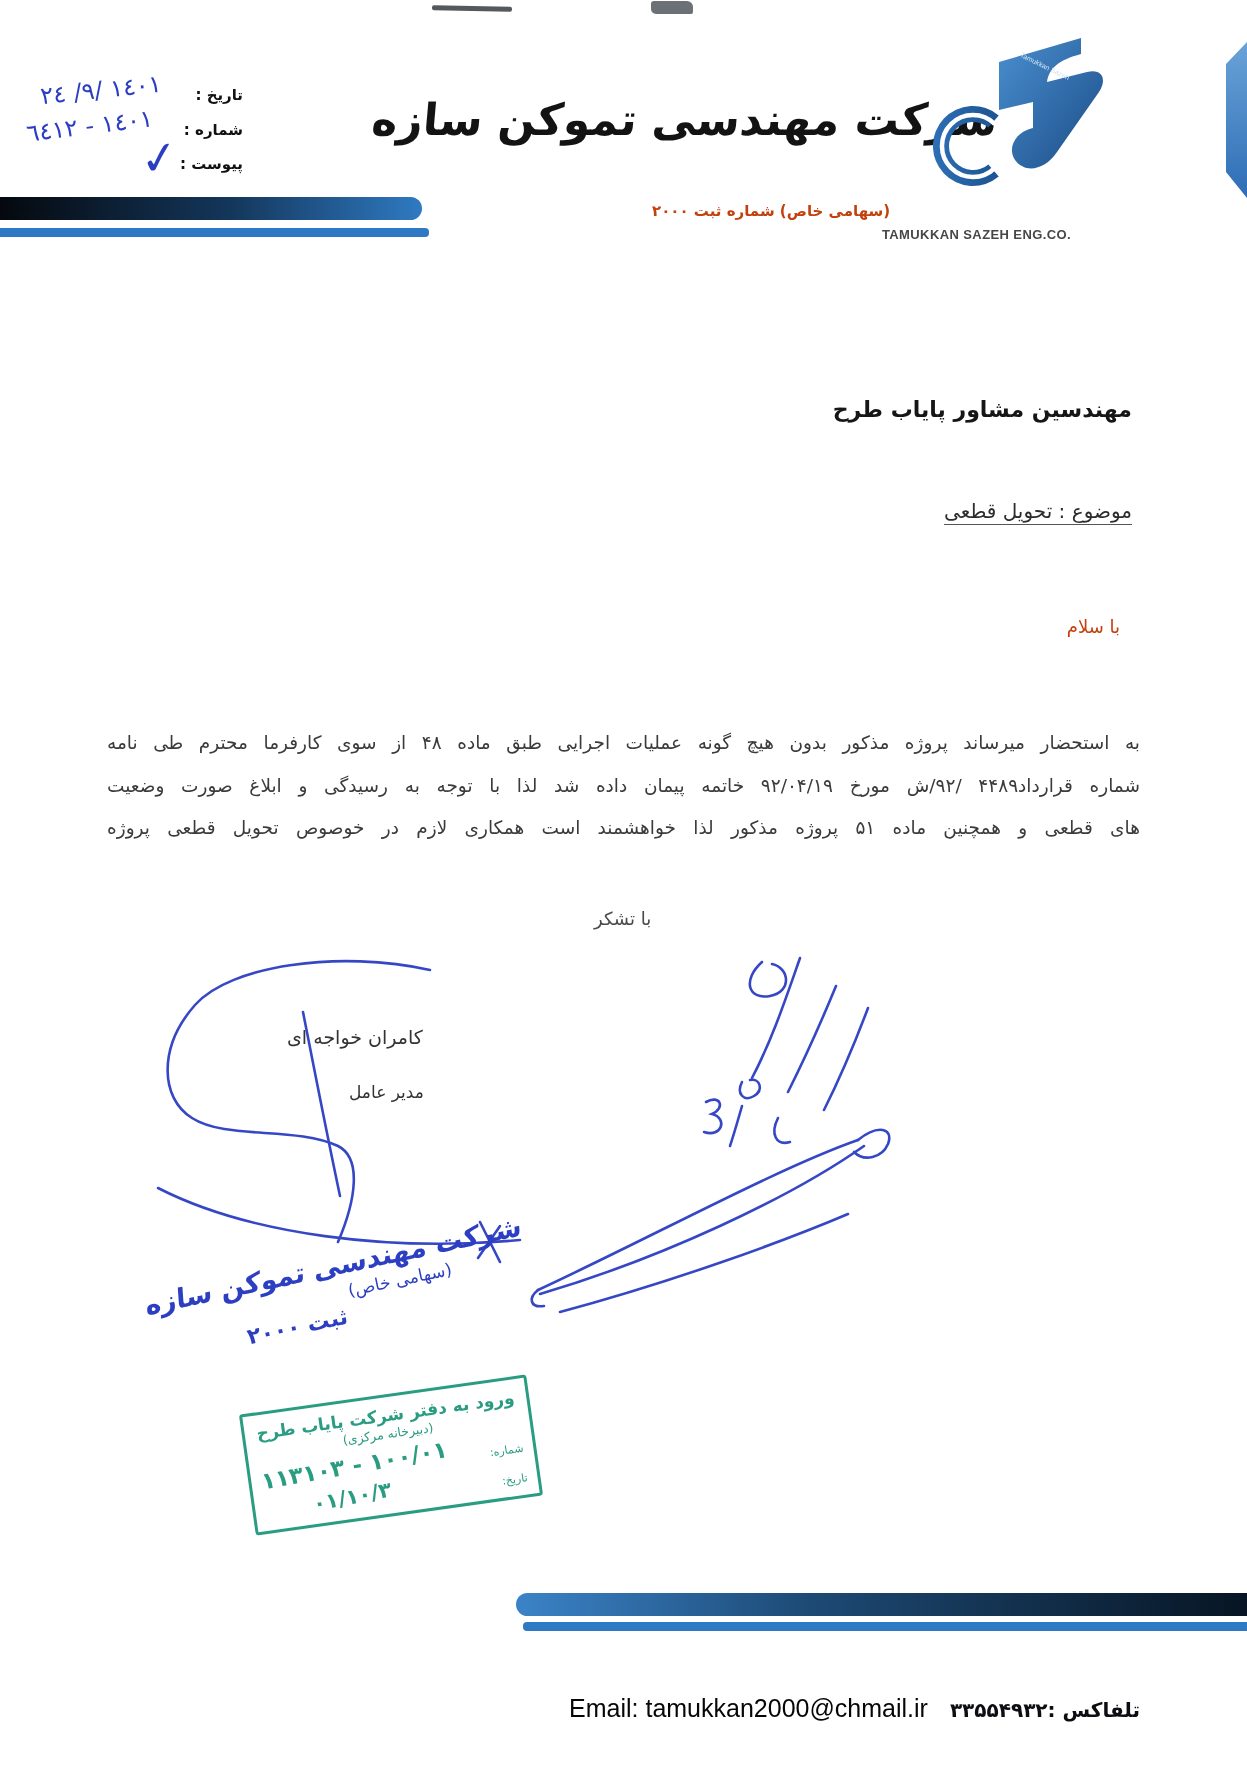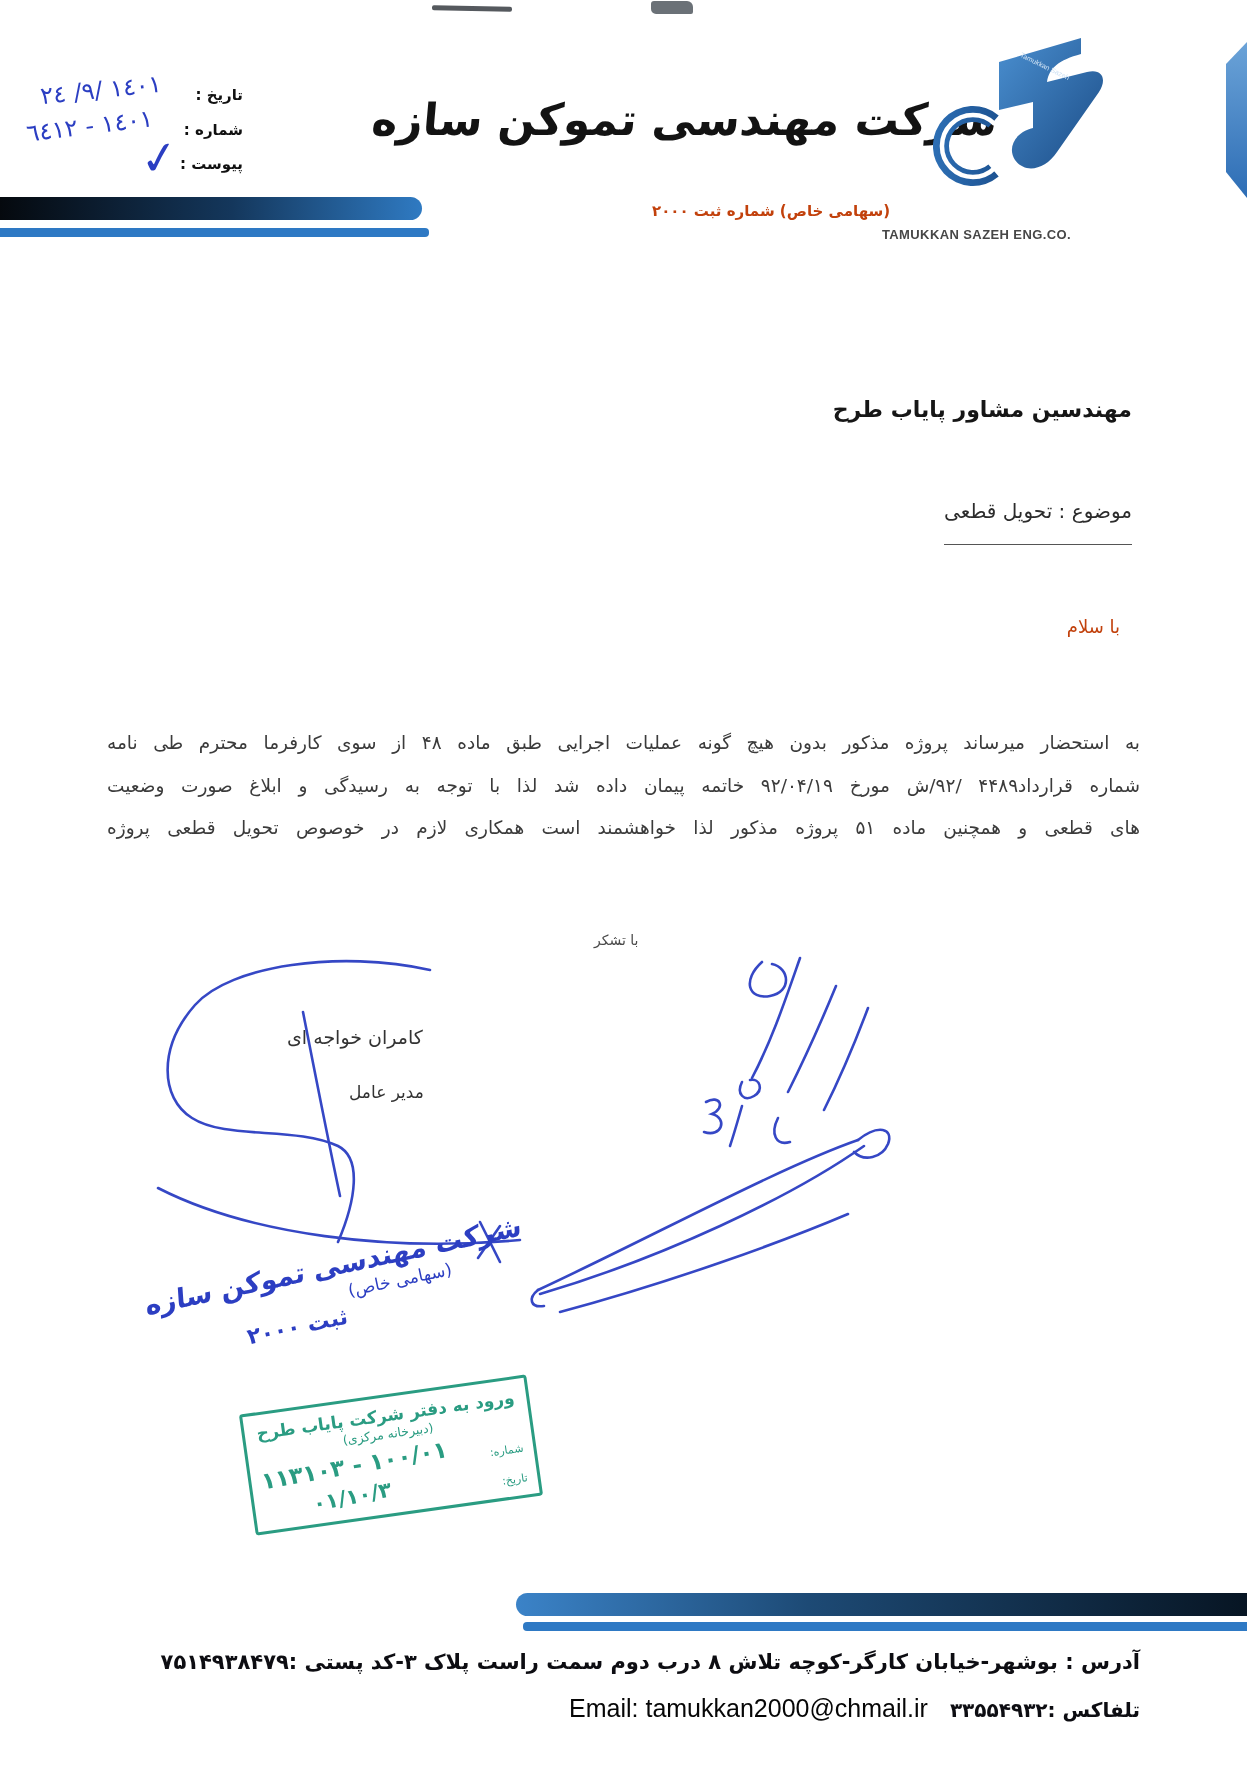--- a/index.html
+++ b/index.html
@@ -29,26 +29,26 @@
   
   .calligraphy{left:548px;top:94px;width:450px;text-align:center;font-size:44px;font-weight:bold;
                color:#131313;transform:skewX(-5deg);white-space:nowrap;}
   .reg-line{left:652px;top:202px;width:315px;text-align:left;font-size:15px;font-weight:bold;color:#c2410c;}
   .en-name{left:874px;top:227px;width:205px;text-align:center;font-size:13px;font-weight:bold;
            letter-spacing:.4px;color:#474747;font-family:"Liberation Sans",sans-serif;}
 
   
   .recipient{right:115px;top:397px;font-size:22px;font-weight:bold;color:#161616;}
   .subject{right:115px;top:499px;font-size:20px;color:#2c2c2c;}
-  .subject span{display:inline-block;border-bottom:1.5px solid #555;padding-bottom:21px;}
+  .subject span{display:inline-block;border-bottom:1.5px solid #555;padding-bottom:1px;}
   .greeting{right:127px;top:616px;font-size:18px;color:#c2410c;}
   .body-text{right:107px;top:722px;width:1033px;font-size:18.5px;color:#3b3b3b;}
   .body-text .ln{height:42.5px;line-height:42.5px;overflow:hidden;text-align:justify;text-align-last:justify;}
   .body-text .ln.last{text-align:right;text-align-last:right;}
-  .closing{left:594px;top:932px;font-size:14px;color:#4a4a4a;}
+  .closing{left:594px;top:908px;font-size:18px;color:#4a4a4a;}
   .signer-name{left:287px;top:1026px;font-size:19px;color:#333;}
   .signer-title{left:349px;top:1082px;font-size:17px;color:#333;}
 
   
   .stamp-blue{left:200px;top:1244px;width:330px;color:#2c3ec2;transform:rotate(-12deg);}
   .stamp-blue .s1{font-size:27px;font-weight:bold;transform:skewX(-8deg);white-space:nowrap;text-align:center;}
   .stamp-blue .s2{font-size:17px;text-align:center;padding-left:70px;margin-top:2px;}
   .stamp-blue .s3{font-size:22px;font-weight:bold;text-align:center;padding-right:150px;margin-top:2px;}
 
   
@@ -173,21 +173,20 @@
       <span class="g-val ltr">١٠٠/٠١ - ١١٣١٠٣</span>
     </div>
     <div class="g-row">
       <span class="g-lbl">تاریخ:</span>
       <span class="g-val2 ltr">٠١/١٠/٣</span>
     </div>
   </div>
 
   <div class="abs bar-bot1"></div>
   <div class="abs bar-bot2"></div>
-  <div class="abs address rtl">آدرس : بوشهر-خیابان کارگر-کوچه تلاش ۸ درب دوم سمت راست پلاک ۳-کد پستی :۷۵۱۴۹۳۸۴۷۹</div>
   <div class="abs contact">
     <span class="telefax rtl">
       <span>تلفاکس :</span><span>۳۳۵۵۴۹۳۲</span>
     </span>
     <span class="email ltr">
       <span>Email:</span>
       <span>tamukkan2000@chmail.ir</span>
     </span>
   </div>
 

